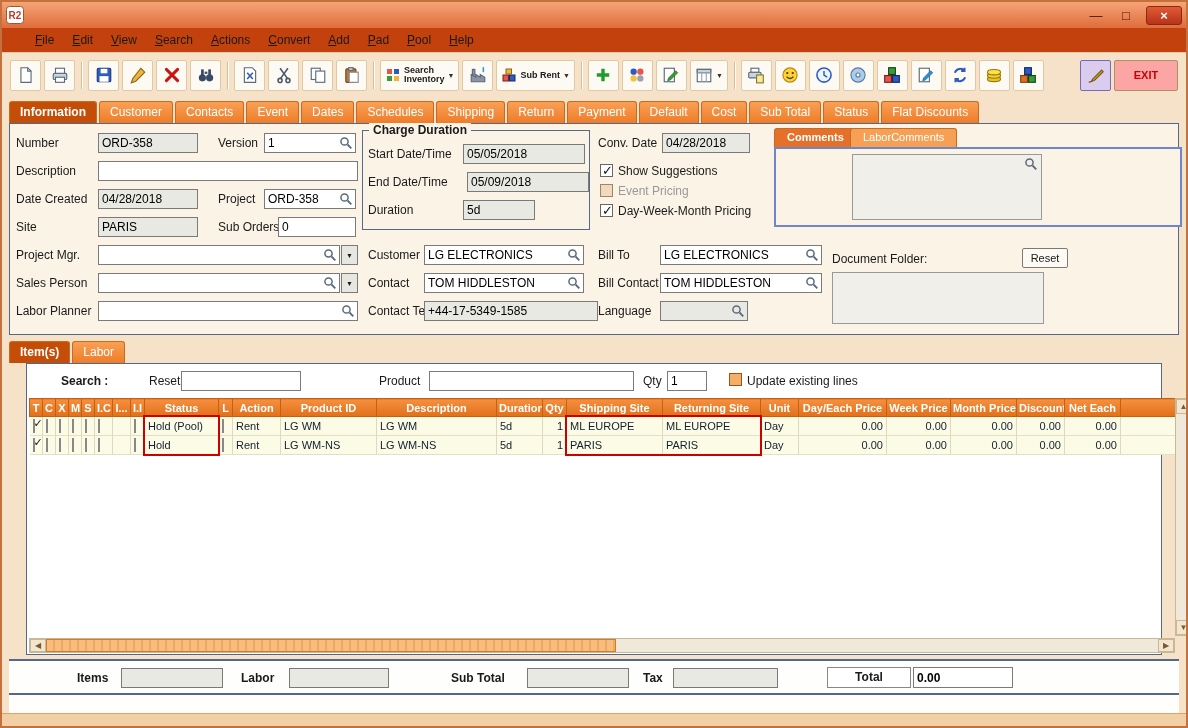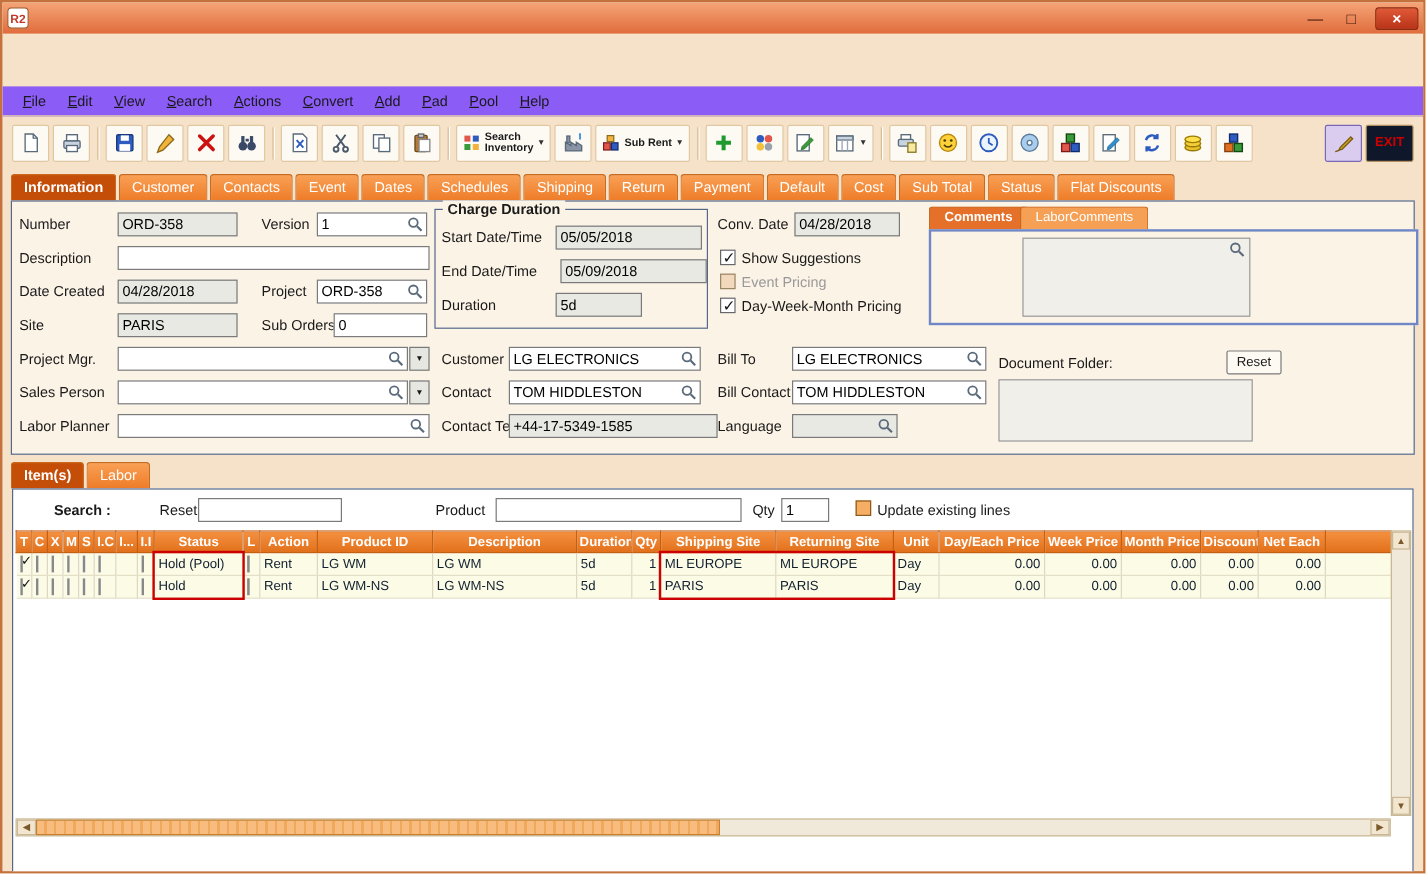--- a/index.html
+++ b/index.html
@@ -9,35 +9,35 @@
 
   
   .titlebar { height:26px; background:linear-gradient(#F5A477,#E06C3C); position:relative; display:flex; align-items:center; padding:0 4px; flex:0 0 auto; }
   .titlebar .title { position:absolute; left:0; right:0; text-align:center; font-weight:bold; color:#401708; font-size:13px; }
   .appicon { width:18px; height:18px; z-index:2; }
   .wctrl { z-index:2; margin-left:auto; display:flex; align-items:center; gap:10px; }
   .wbtn { color:#401708; font-size:13px; width:20px; text-align:center; cursor:default; }
   .wbtn.close { background:linear-gradient(#E05A38,#B83318); color:#fff; width:36px; height:19px; border:1px solid #8a2a10; border-radius:3px; line-height:17px; font-weight:bold; }
 
   
-  .menubar { height:25px; background:#8b5cf6; border-bottom:1px solid #E3C9A4; display:flex; align-items:center; padding-left:8px; flex:0 0 auto;margin-top:44px; }
+  .menubar { height:25px; background:#c2410c; border-bottom:1px solid #E3C9A4; display:flex; align-items:center; padding-left:24px; flex:0 0 auto; }
   .menu-item { display:inline-block; padding:3px 9px; }
   .menu-item::first-letter { text-decoration:underline; }
 
   
   .toolbar { height:44px; display:flex; align-items:center; padding:0 8px; gap:3px; flex:0 0 auto; }
   .tbtn { width:31px; height:31px; background:#FDFAF4; border:1px solid #E0C8A2; border-radius:2px; display:flex; align-items:center; justify-content:center; flex:0 0 auto; }
   .tbtn.wide { width:auto; padding:0 4px; gap:3px; }
   .tbtn.active { background:#D9CCEF; border:1px solid #7B68B5; }
   .tbtn svg { flex:0 0 auto; }
   .tlabel { font-size:9px; line-height:9px; text-align:left; font-weight:bold; }
   .dd { font-size:7px; color:#333; }
   .tsep { width:1px; height:27px; background:#D9BC92; box-shadow:1px 0 0 #fff; margin:0 3px; flex:0 0 auto; }
   .spacer { flex:1; }
-  .exit-btn { color:#CC0000; font-weight:bold; font-size:11px; width:40px; height:31px; display:flex; align-items:center; justify-content:center; background:#0f172a; border:1px solid #b09060; border-radius:2px; }
+  .exit-btn { color:#CC0000; font-weight:bold; font-size:11px; width:64px; height:31px; display:flex; align-items:center; justify-content:center; background:#fca5a5; border:1px solid #b09060; border-radius:2px; }
 
   
   .tabstrip { height:26px; padding:4px 7px 0; display:flex; flex:0 0 auto; }
   .tab { padding:3px 10px 4px; background:linear-gradient(#F9A055,#EE7C28); color:#fff; border:1px solid #C96A1E; border-bottom:none; border-radius:3px 3px 0 0; margin-right:2px; font-size:12px; white-space:nowrap; }
   .tab.selected { background:#C44E08; font-weight:bold; }
 
   
   .info-panel { margin:0 7px; position:relative; height:212px; background:#FCF3E7; border:1px solid #54688C; flex:0 0 auto; }
   .flabel { position:absolute; white-space:nowrap; }
   .finput { position:absolute; height:20px; border:1px solid #7a7a7a; background:#fff; font-family:inherit; font-size:12px; padding:1px 3px; }
@@ -56,21 +56,21 @@
   .gtitle { position:absolute; top:-8px; left:6px; background:#FCF3E7; padding:0 4px; font-weight:bold; white-space:nowrap; }
   .ctab { position:absolute; height:19px; padding:2px 12px; font-size:11px; color:#fff; border-radius:3px 3px 0 0; border:1px solid #C96A1E; border-bottom:none; white-space:nowrap; }
   .ctab.sel { background:#E4702A; font-weight:bold; }
   .ctab.unsel { background:#F5A055; }
   .comments-box { position:absolute; border:2px solid #6F87C7; background:#FCF3E7; }
   .ta { position:absolute; background:#F1EFE9; border:1px solid #999; }
   .reset-btn { position:absolute; background:#FDFAF4; border:1px solid #7a7a7a; border-radius:2px; font-size:11px; text-align:center; line-height:18px; }
 
   
   .items-tabstrip { margin:6px 7px 0; height:22px; display:flex; flex:0 0 auto; }
-  .items-panel { margin:0 8px; position:relative; height:355px; background:#fff; border:1px solid #54688C; flex:0 0 auto; }
+  .items-panel { margin:0 24px; position:relative; height:292px; background:#fff; border:1px solid #54688C; flex:0 0 auto; }
   .table-wrap { position:absolute; left:2px; top:34px; width:1146px; }
   .rtable { border-collapse:collapse; table-layout:fixed; width:1146px; font-size:11px; }
   .rtable th { background:linear-gradient(#F49040,#E1701A); color:#fff; font-weight:bold; border:1px solid #C55F12; height:18px; padding:0 2px; overflow:hidden; white-space:nowrap; font-size:11px; }
   .rtable td { height:19px; background:#FCFBE6; border-right:1px solid #DDD8C0; border-bottom:1px solid #E4E0C8; padding:0 3px; overflow:hidden; white-space:nowrap; color:#102030; }
   .rtable td.num { text-align:right; }
   .cbx { width:11px; height:11px; border:1px solid #888; background:#fff; margin:0 auto; position:relative; }
   .cbx.checked::after { content:"✓"; position:absolute; top:-3px; left:0; font-size:11px; font-weight:bold; color:#111; }
   .cbx.tan { background:#D9D2A8; }
   .hl { position:absolute; border:2px solid #CC0000; pointer-events:none; }
   .vsb { position:absolute; left:1148px; top:34px; width:17px; height:238px; background:#F0E8D8; border:1px solid #C9B896; display:flex; flex-direction:column; }

